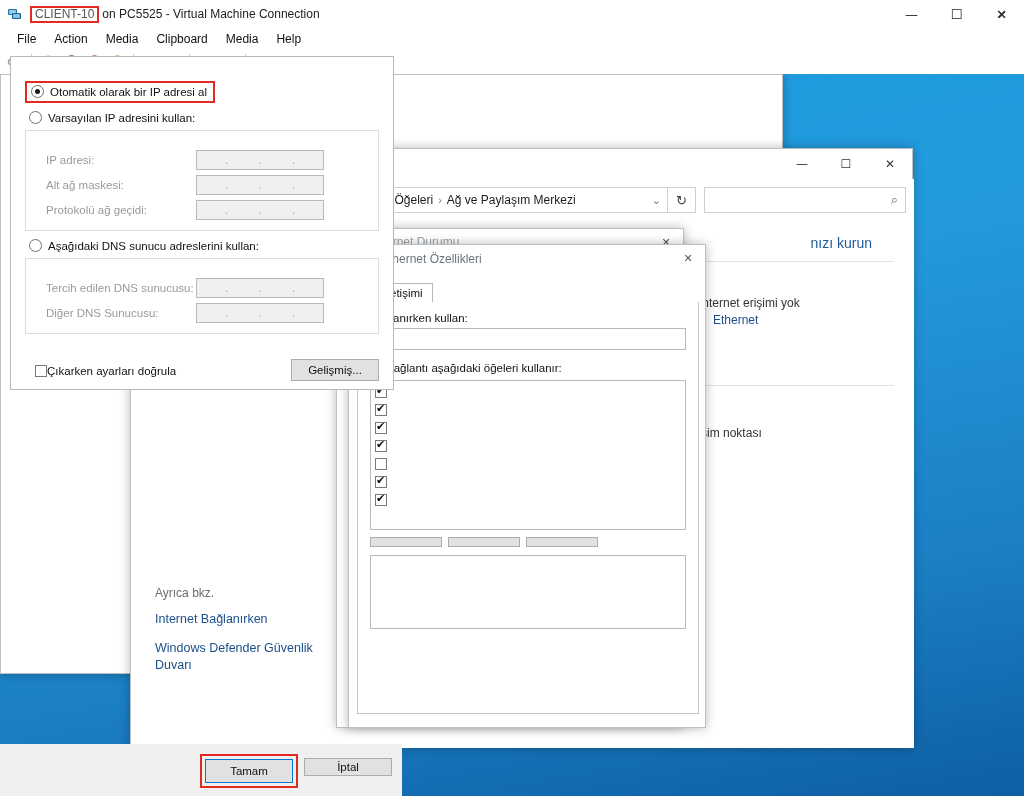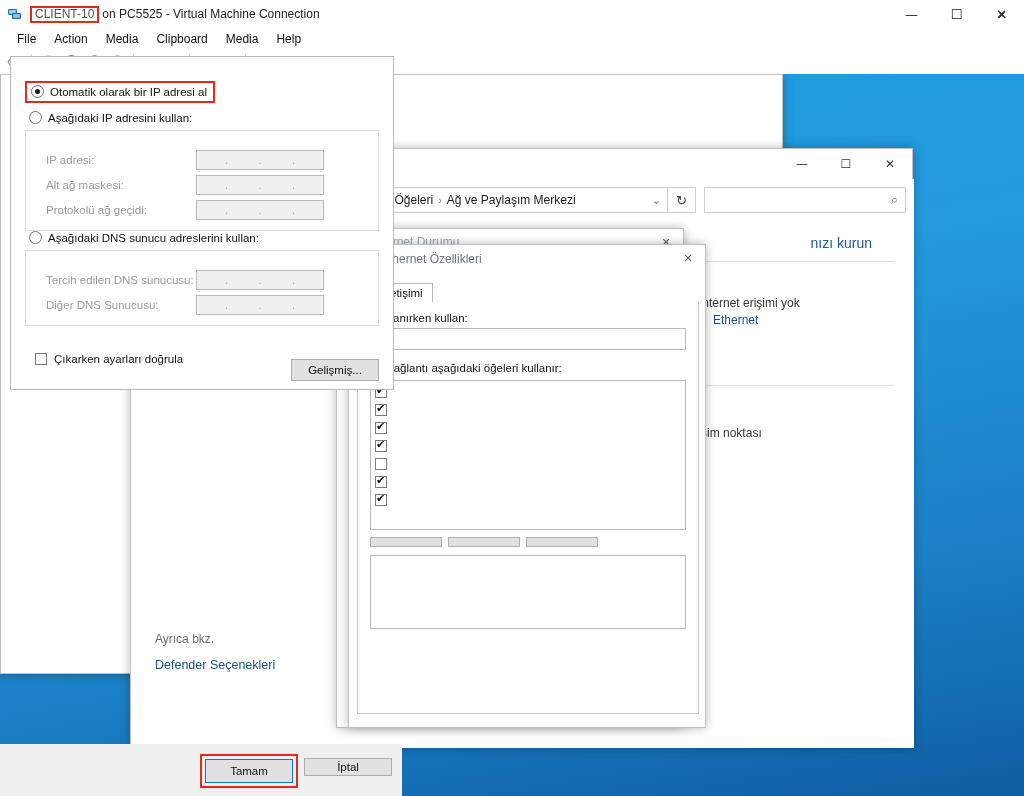--- a/index.html
+++ b/index.html
@@ -172,21 +172,21 @@
   .rb-lbl { font-size:11.5px; color:#111; }
   .hl-red { border:2px solid #e02b20; padding:2px 6px 3px 4px; display:inline-flex;
             align-items:flex-end; gap:6px; }
   .group-inset { border:1px solid #dcdcdc; margin-top:6px; padding:16px 10px 8px 20px; }
   .field-row { display:flex; align-items:center; height:25px; }
   .field-lbl { width:150px; font-size:11.5px; color:#9a9a9a; }
   .ipbox { width:128px; height:20px; border:1px solid #b9b9b9; background:#f0f0f0;
            display:flex; align-items:center; }
   .ipseg { flex:1; text-align:center; }
   .ipdotwrap { width:8px; text-align:center; color:#a8a8a8; font-size:11px; }
-  .validate-row { position:absolute; left:24px; bottom:24px; display:flex; align-items:flex-start; gap:7px; }
+  .validate-row { position:absolute; left:24px; bottom:12px; display:flex; align-items:flex-start; }
   .advbtn { position:absolute; right:14px; bottom:8px; border:1px solid #adadad; background:#e1e1e1;
             font-size:11.5px; padding:4px 0; width:88px; text-align:center; color:#111; }
   .tcp-footer { position:absolute; left:0; bottom:0; width:402px; height:52px; background:#f0f0f0; }
   .okwrap { position:absolute; right:104px; top:10px; border:2px solid #e02b20; padding:3px; }
   .okbtn { width:88px; height:24px; border:1px solid #0078d7; background:#e1e1e1; color:#111;
            font-size:11.5px; display:flex; align-items:center; justify-content:center; }
   .cancelbtn { position:absolute; right:10px; top:14px; width:88px; height:18px;
                border:1px solid #adadad; background:#e1e1e1; color:#111; font-size:11.5px;
                display:flex; align-items:center; justify-content:center; }
 </style>
@@ -403,21 +403,22 @@
   <div class="nsc-body">
     <div class="nsc-left">
       <div class="nsc-link">Denetim Masası Giriş</div>
       <div style="height:10px"></div>
       <div class="nsc-link">Bağdaştırıcı ayarlarını değiştirin</div>
       <div class="nsc-link">Gelişmiş paylaşım ayarlarını değiştirin</div>
       <div class="nsc-link">Medya akışı seçenekleri</div>
 
       <div class="nsc-also">
         <div class="nsc-also-hdr">Ayrıca bkz.</div>
-        <div class="nsc-link">Defender Seçenekleri</div>
+        <div class="nsc-link">Internet Bağlanırken</div>
+        <div class="nsc-link">Windows Defender Güvenlik Duvarı</div>
       </div>
     </div>
 
     <div class="nsc-right">
       <div class="nsc-h1" style="text-align:right; padding-right:22px;">nızı kurun</div>
       <div class="nsc-rule"></div>
       <div style="height:22px"></div>
       <div class="nsc-muted" style="margin-left:360px;">Internet erişimi yok</div>
       <div style="display:flex; align-items:center; gap:5px; margin-left:358px; margin-top:2px;">
         <span>
@@ -539,21 +540,21 @@
 
     <div style="margin-top:12px;">
       <span class="hl-red">
         <span class="rb on"></span>
         <span class="rb-lbl">Otomatik olarak bir IP adresi al</span>
       </span>
     </div>
 
     <div class="radio-row" style="margin-top:8px; margin-left:4px;">
       <span class="rb"></span>
-      <span class="rb-lbl">Aşağıdaki IP adresini kullan:</span>
+      <span class="rb-lbl">Varsayılan IP adresini kullan:</span>
     </div>
 
     <div class="group-inset">
       <div class="field-row">
         <span class="field-lbl">IP adresi:</span>
         <span class="ipbox">
           <span class="ipseg"></span>
           <span class="ipdotwrap">.</span>
           <span class="ipseg"></span>
           <span class="ipdotwrap">.</span>
@@ -582,21 +583,21 @@
           <span class="ipseg"></span>
           <span class="ipdotwrap">.</span>
           <span class="ipseg"></span>
           <span class="ipdotwrap">.</span>
           <span class="ipseg"></span>
         </span>
       </div>
     </div>
 
 
-    <div class="radio-row" style="margin-top:0; margin-left:4px;">
+    <div class="radio-row" style="margin-top:8px; margin-left:4px;">
       <span class="rb"></span>
       <span class="rb-lbl">Aşağıdaki DNS sunucu adreslerini kullan:</span>
     </div>
 
     <div class="group-inset">
       <div class="field-row">
         <span class="field-lbl">Tercih edilen DNS sunucusu:</span>
         <span class="ipbox">
           <span class="ipseg"></span>
           <span class="ipdotwrap">.</span>

